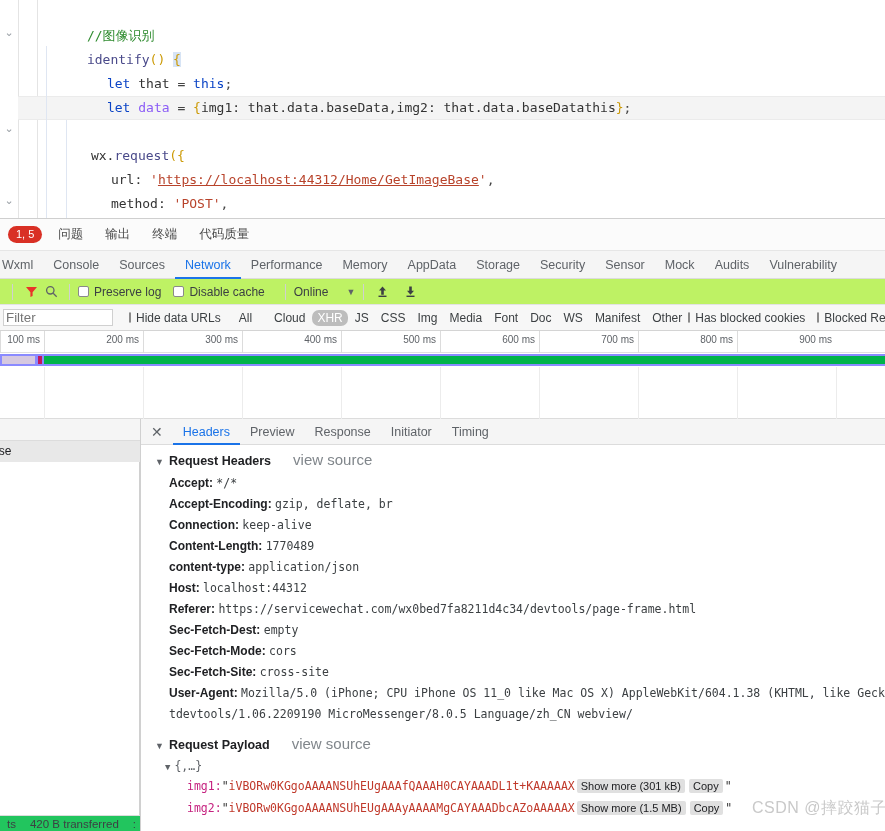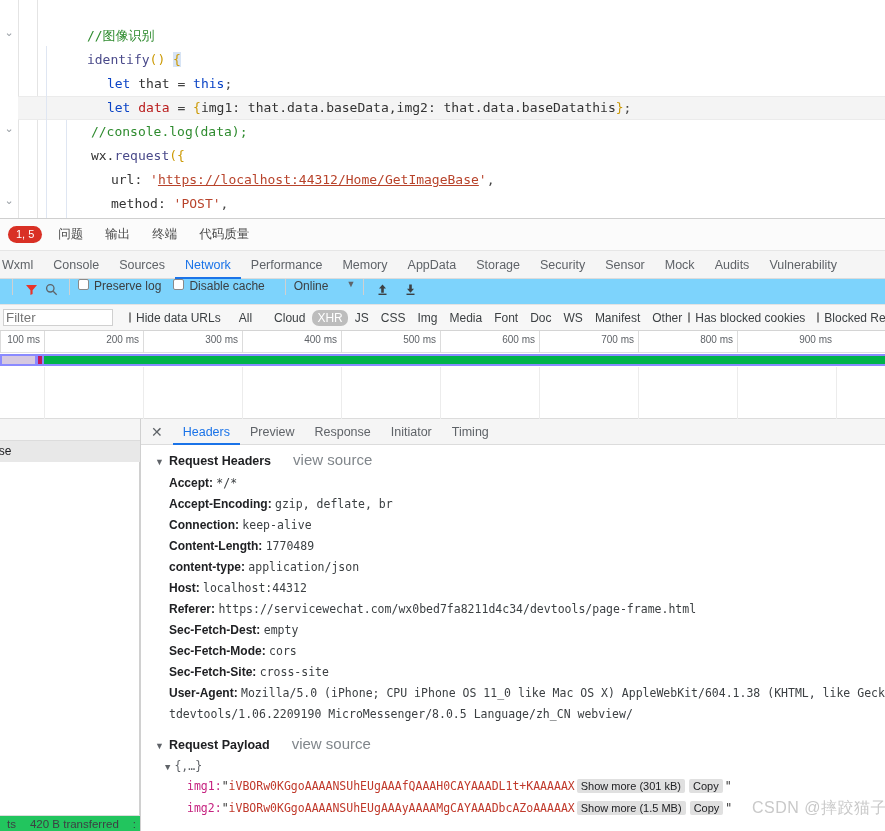--- a/index.html
+++ b/index.html
@@ -50,21 +50,21 @@
   }
   .hl-line {
     position: absolute; left: 18px; width: 867px; height: 24px;
     background: #f4f4f4;
     border-top: 1px solid #ebebeb; border-bottom: 1px solid #ebebeb;
   }
   .indent-guide { position: absolute; width: 1px; background: #dfe6f2; }
   .t-com { color: #2e8b2e; }
   .t-fn  { color: #4a4a8a; }
   .t-kw  { color: #0b44c6; }
-  .t-dim { color: #b91c1c; text-align: center; }
+  .t-dim { color: #8b5cf6; text-align: center; }
   .t-brace { color: #cc9a06; }
   .t-str { color: #b8432b; }
   .t-plain { color: #333; }
   .t-link { color: #b8432b; text-decoration: underline; }
   .t-punc { color: #444; }
 
   
   .devtools {
     position: absolute; left: 0; top: 218px; width: 885px; height: 613px;
     background: #ffffff;
@@ -95,22 +95,22 @@
   }
   .dt-tab {
     font-size: 12.5px; color: #5f6368; padding: 0 10px;
     height: 28px; line-height: 28px; white-space: nowrap;
   }
   .dt-tab.active { color: #1a73e8; box-shadow: inset 0 -2px 0 #1a73e8; }
 
   
   .nw-ctrl {
     position: absolute; left: 0; top: 60px; width: 885px; height: 26px;
-    background: #7dd3fc; border-bottom: 1px solid #e3e3e3;
-    display: flex; align-items: flex-start; gap: 0; padding-left: 4px;
+    background: #bef264; border-bottom: 1px solid #e3e3e3;
+    display: flex; align-items: center; gap: 0; padding-left: 4px;
   }
   .sep { width: 1px; height: 16px; background: #d0d0d0; margin: 0 8px; }
   .ico { width: 20px; height: 20px; display: inline-flex; align-items: center; justify-content: center; }
   .cb {
     width: 11px; height: 11px; border: 1px solid #8a8a8a; border-radius: 2px;
     background: #fff; display: inline-block; vertical-align: -1px; margin-right: 5px;
   }
   .cb-lbl { font-size: 12px; color: #3c4043; margin-right: 12px; white-space: nowrap; }
   .sel-txt { font-size: 12px; color: #3c4043; }
   .caret { font-size: 9px; color: #5f6368; margin-left: 18px; }
@@ -276,23 +276,20 @@
     </div>
 
     <div class="code-line" style="top:48px; left:60px;">
       <span class="t-kw">let</span><span class="t-plain"> that </span><span class="t-punc">=</span><span class="t-plain"> </span><span class="t-kw">this</span><span class="t-punc">;</span>
     </div>
 
     <div class="code-line" style="top:72px; left:60px;">
       <span class="t-kw">let</span><span class="t-plain"> </span><span class="t-dim">data</span><span class="t-plain"> </span><span class="t-punc">=</span><span class="t-plain"> </span><span class="t-brace">{</span><span class="t-plain">img1: that.data.baseData,img2: that.data.baseDatathis</span><span class="t-brace">}</span><span class="t-punc">;</span>
     </div>
 
-    <div class="code-line" style="top:96px; left:44px;">
-      <span class="t-com">//console.log(data);</span>
-    </div>
 
     <div class="code-line" style="top:120px; left:44px;">
       <span class="t-plain">wx.</span><span class="t-fn">request</span><span class="t-brace">({</span>
     </div>
 
     <div class="code-line" style="top:144px; left:64px;">
       <span class="t-plain">url: </span><span class="t-str">'</span><span class="t-link">https://localhost:44312/Home/GetImageBase</span><span class="t-str">'</span><span class="t-punc">,</span>
     </div>
 
     <div class="code-line" style="top:168px; left:64px;">

